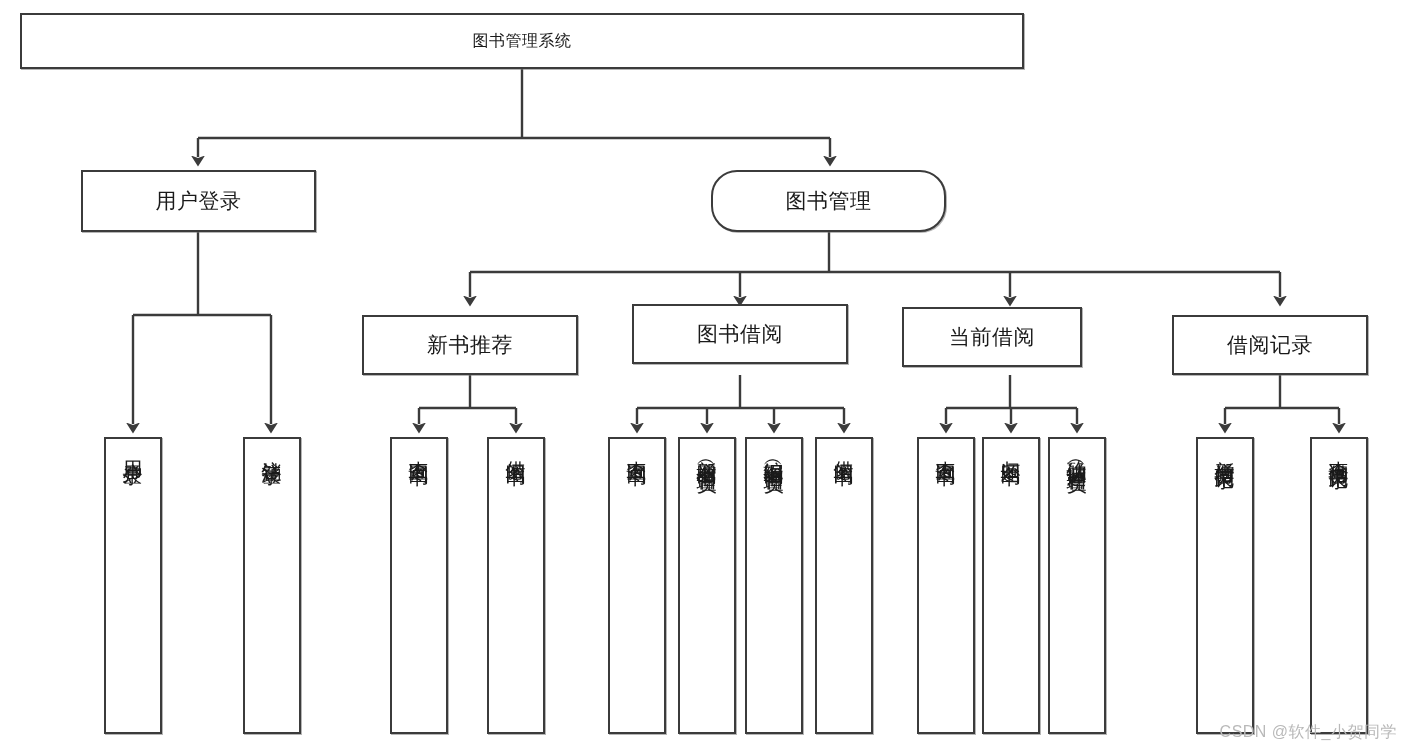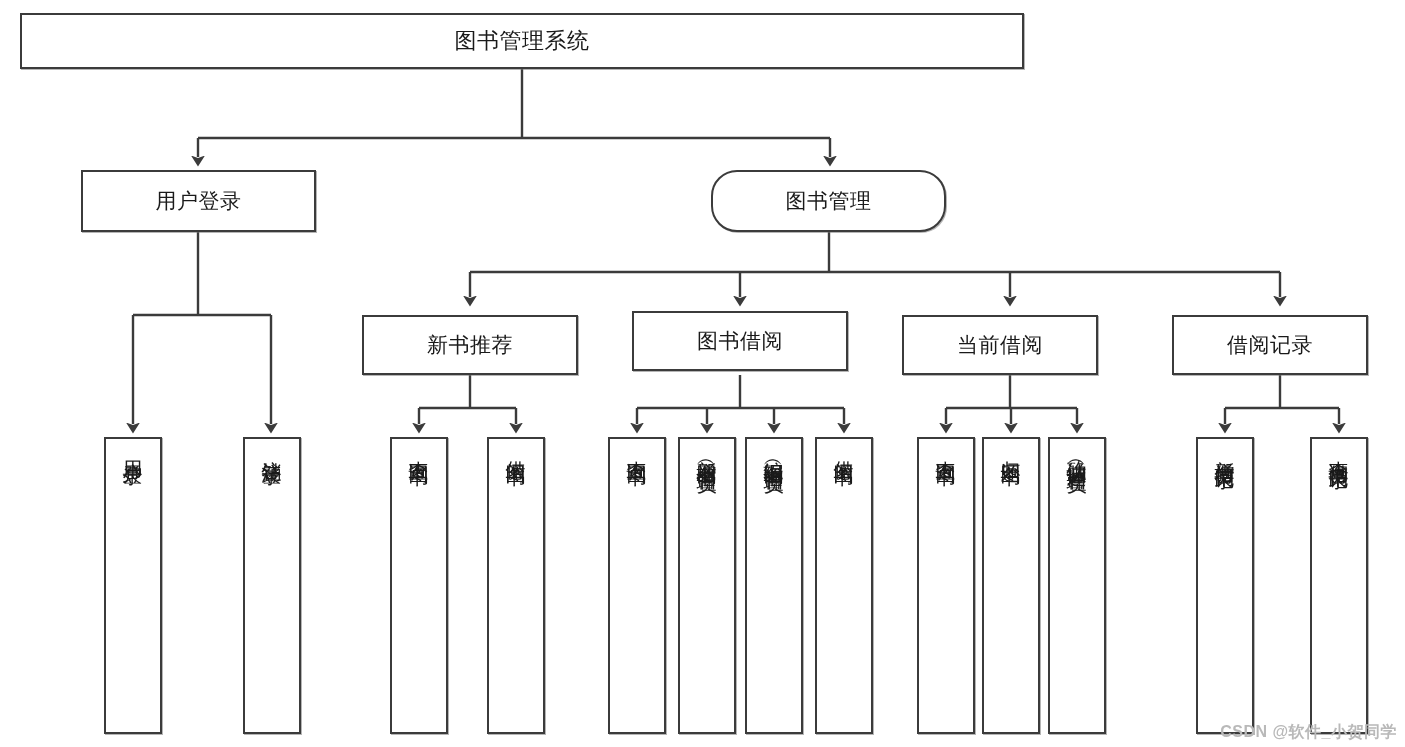--- a/index.html
+++ b/index.html
@@ -29,21 +29,21 @@
     display:block;
     line-height:1.18;
     text-align:center;
     letter-spacing:.5px;
   }
   
   .node.horiz .lbl{
     writing-mode:horizontal-tb;
     font-size:21px;
   }
-  .node.root .lbl{font-size:22px;}
+  .node.root .lbl{font-size:16px;}
   
   .node.vert{
     align-items:flex-start;
     padding-top:6px;
   }
   .node.vert .lbl{
     writing-mode:vertical-rl;
     text-orientation:upright;
     font-size:20px;
     letter-spacing:2px;
@@ -57,21 +57,20 @@
   .edge{stroke:#3b3b3b;stroke-width:2.4;fill:none;}
   .arrowhead{fill:#3b3b3b;}
   #watermark{
     position:absolute;
     right:8px;bottom:4px;
     font-size:16px;
     color:#b9b9b9;
     letter-spacing:.5px;
     user-select:none;
     white-space:nowrap;
-    font-weight:bold;
   }
 </style>
 </head>
 <body>
 
 <div id="diagram">
 
   <svg id="edges" viewBox="0 0 1405 747">
     <defs>
       <marker id="arw" markerWidth="12" markerHeight="14" refX="1.5" refY="7" orient="auto" markerUnits="userSpaceOnUse">
@@ -127,24 +126,24 @@
   <div class="node horiz" style="left:81px;top:170px;width:235px;height:62px;">
     <span class="lbl">用户登录</span>
   </div>
   <div class="node horiz" style="left:711px;top:170px;width:235px;height:62px;border-radius:26px;">
     <span class="lbl">图书管理</span>
   </div>
 
   <div class="node horiz" style="left:362px;top:315px;width:216px;height:60px;">
     <span class="lbl">新书推荐</span>
   </div>
-  <div class="node horiz" style="left:632px;top:311px;width:216px;height:60px;">
+  <div class="node horiz" style="left:632px;top:304px;width:216px;height:60px;">
     <span class="lbl">图书借阅</span>
   </div>
-  <div class="node horiz" style="left:902px;top:315px;width:196px;height:60px;font-family:Liberation Serif, serif;">
+  <div class="node horiz" style="left:902px;top:307px;width:180px;height:60px;font-family:Liberation Serif, serif;">
     <span class="lbl">当前借阅</span>
   </div>
   <div class="node horiz" style="left:1172px;top:315px;width:196px;height:60px;">
     <span class="lbl">借阅记录</span>
   </div>
 
   <div class="node vert" style="left:104px;top:437px;width:58px;height:297px;">
     <span class="lbl">用户登录</span>
   </div>
   <div class="node vert" style="left:243px;top:437px;width:58px;height:297px;">

